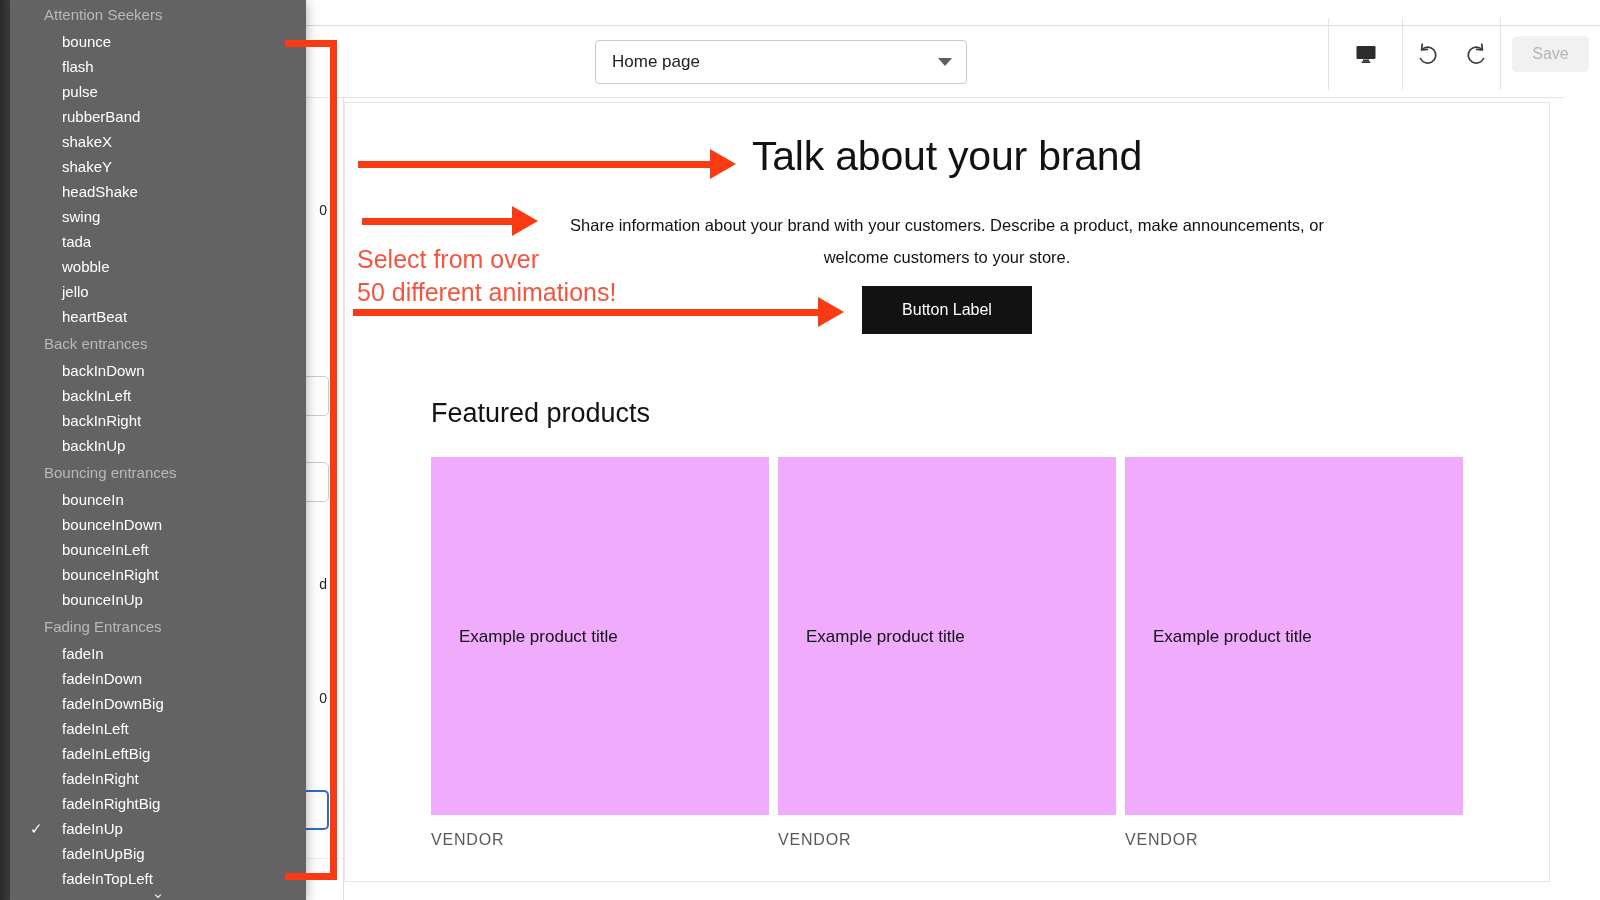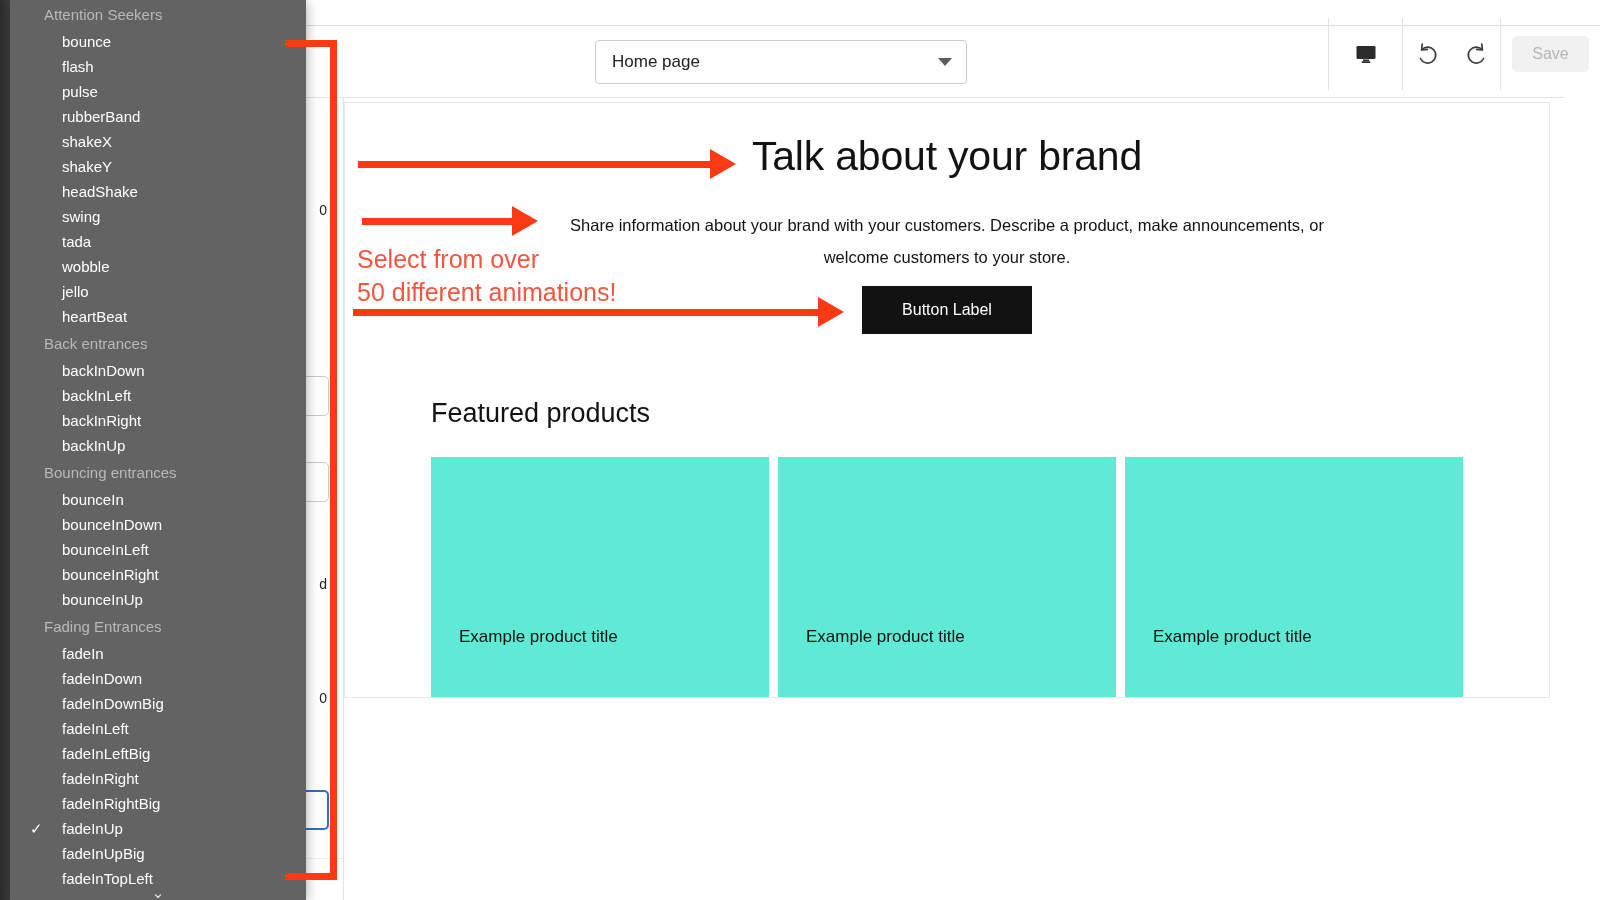--- a/index.html
+++ b/index.html
@@ -53,21 +53,21 @@
     justify-content: center; border-radius: 4px; cursor: pointer;
   }
   .save-btn {
     padding: 9px 20px; border-radius: 5px; background: #f1f1f1;
     color: #b5b5b5; font-size: 16px; border: none; cursor: default;
   }
 
   
   .canvas {
     position: absolute; left: 344px; top: 102px;
-    width: 1206px; height: 596px;
+    width: 1206px; height: 780px;
     background: #ffffff;
     border: 1px solid #e6e6e6;
     overflow: hidden;
   }
   .hero { padding-top: 28px; text-align: center; }
   .hero-title {
     font-size: 41px; font-weight: 400; color: #121212;
     letter-spacing: -0.2px; line-height: 1.25;
   }
   .hero-sub {
@@ -79,21 +79,21 @@
     background: #121212; color: #ffffff;
     padding: 15px 40px; font-size: 16px; cursor: pointer;
   }
 
   .featured { margin-top: 64px; padding: 0 86px; }
   .featured-title { font-size: 27px; font-weight: 400; color: #121212; }
   .product-grid {
     margin-top: 28px; display: grid;
     grid-template-columns: repeat(3, 1fr); gap: 9px;
   }
-  .product-card { background: #5eead4; height: 358px; position: relative; }
+  .product-card { background: #f0abfc; height: 358px; position: relative; }
   .product-title {
     position: absolute; left: 28px; top: 170px;
     font-size: 17px; color: #121212;
   }
   .product-vendor {
     margin-top: 16px; font-size: 16px; letter-spacing: 0.8px;
     color: #595959; text-transform: uppercase;
   }
 
   

